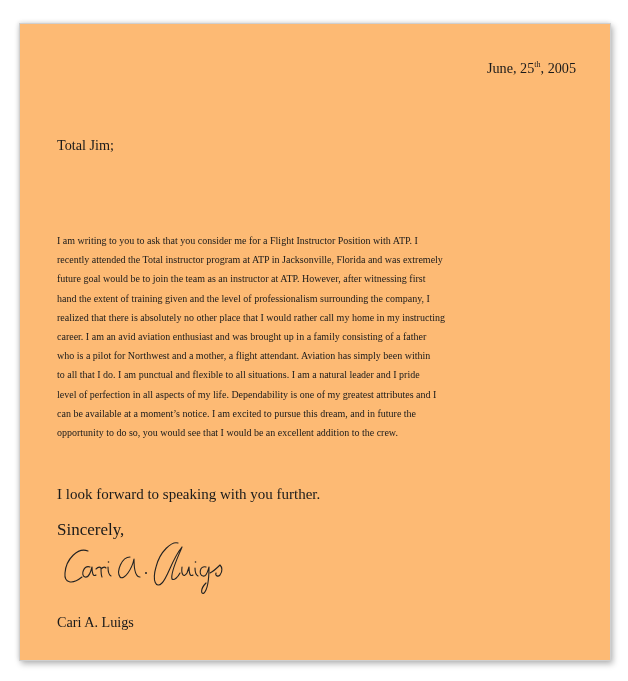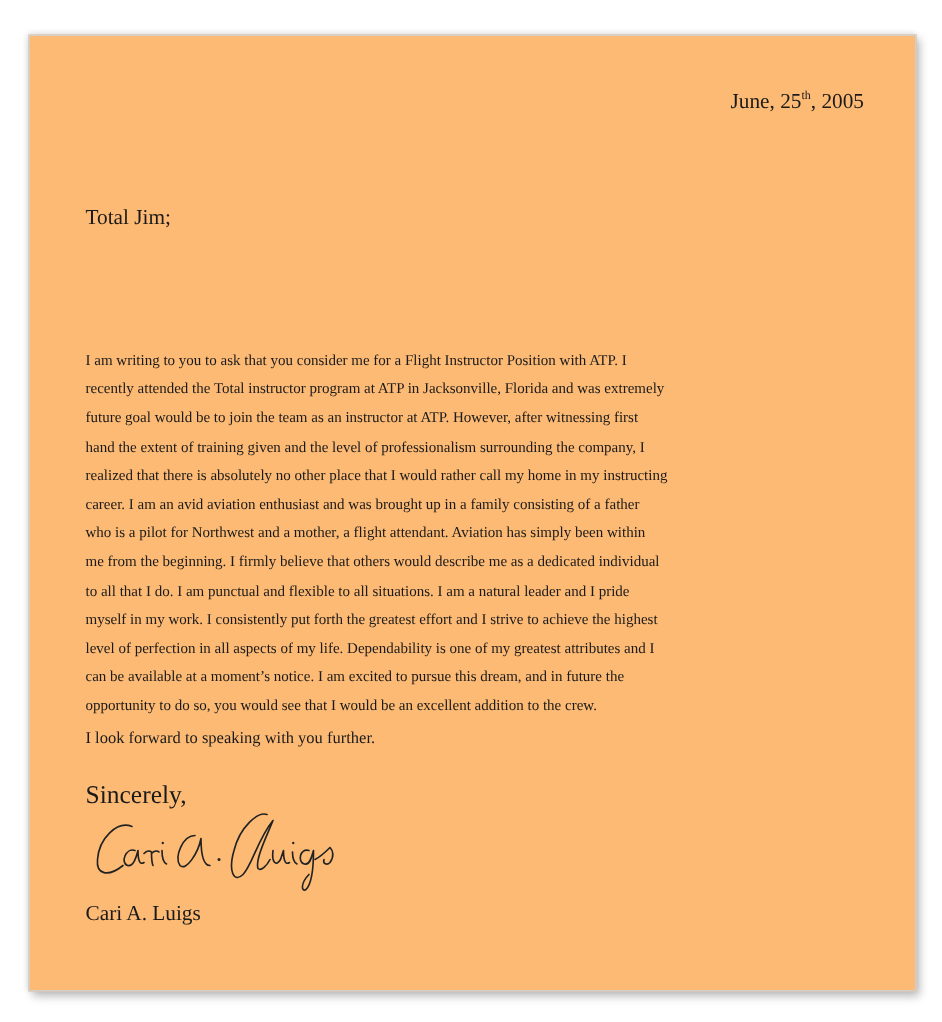--- a/index.html
+++ b/index.html
@@ -52,62 +52,60 @@
       line-height: 19.2px;
     }
     .body-line {
       display: block;
       white-space: nowrap;
     }
     .closing-line {
       position: absolute;
       left: 37px;
       top: 462px;
-      font-size: 11px;
+      font-size: 15px;
       text-align: right;
     }
     .sincerely {
       position: absolute;
       left: 37px;
       top: 496px;
       font-size: 17px;
     }
     .signature {
       position: absolute;
       left: 40px;
       top: 513px;
       width: 200px;
       height: 60px;
     }
     .signer-name {
       position: absolute;
       left: 37px;
-      top: 577px;
+      top: 590px;
       font-size: 14.2px;
     }
   </style>
 </head>
 <body>
 
 <div class="page">
   <div class="date"><span>June, 25</span><sup>th</sup><span>, 2005</span></div>
 
   <div class="greeting">Total Jim;</div>
 
   <div class="body-text">
     <span class="body-line">I am writing to you to ask that you consider me for a Flight Instructor Position  with ATP. I</span>
     <span class="body-line">recently attended the Total instructor program at ATP in Jacksonville, Florida and was extremely</span>
     <span class="body-line">future goal would be to join the team as an instructor at ATP.  However, after witnessing first</span>
     <span class="body-line">hand the extent of training given and the level of professionalism surrounding the company, I</span>
     <span class="body-line">realized that there is absolutely no other place that I would rather call my home in my instructing</span>
     <span class="body-line">career.  I am an avid aviation enthusiast and was brought up in a family consisting of a father</span>
     <span class="body-line">who is a pilot for Northwest and a mother, a flight attendant.  Aviation has simply been within</span>
-    <span class="body-line">me from the beginning.  I firmly believe that others would describe me as a dedicated individual</span>
     <span class="body-line">to all that I do.  I am punctual and flexible to all situations.  I am a natural leader and I pride</span>
-    <span class="body-line">myself in my work.  I consistently put forth the greatest effort and I strive to achieve the highest</span>
     <span class="body-line">level of perfection in all aspects of my life.  Dependability is one of my greatest attributes and I</span>
     <span class="body-line">can be available at a moment’s notice.  I am excited to pursue this dream, and in future the</span>
     <span class="body-line">opportunity to do so, you would see that I would be an excellent addition to the crew.</span>
   </div>
 
   <div class="closing-line">I look forward to speaking with you further.</div>
 
   <div class="sincerely">Sincerely,</div>
 
   <svg class="signature" viewBox="0 0 200 60" fill="none" stroke="#222" stroke-width="1.1" stroke-linecap="round" stroke-linejoin="round">

